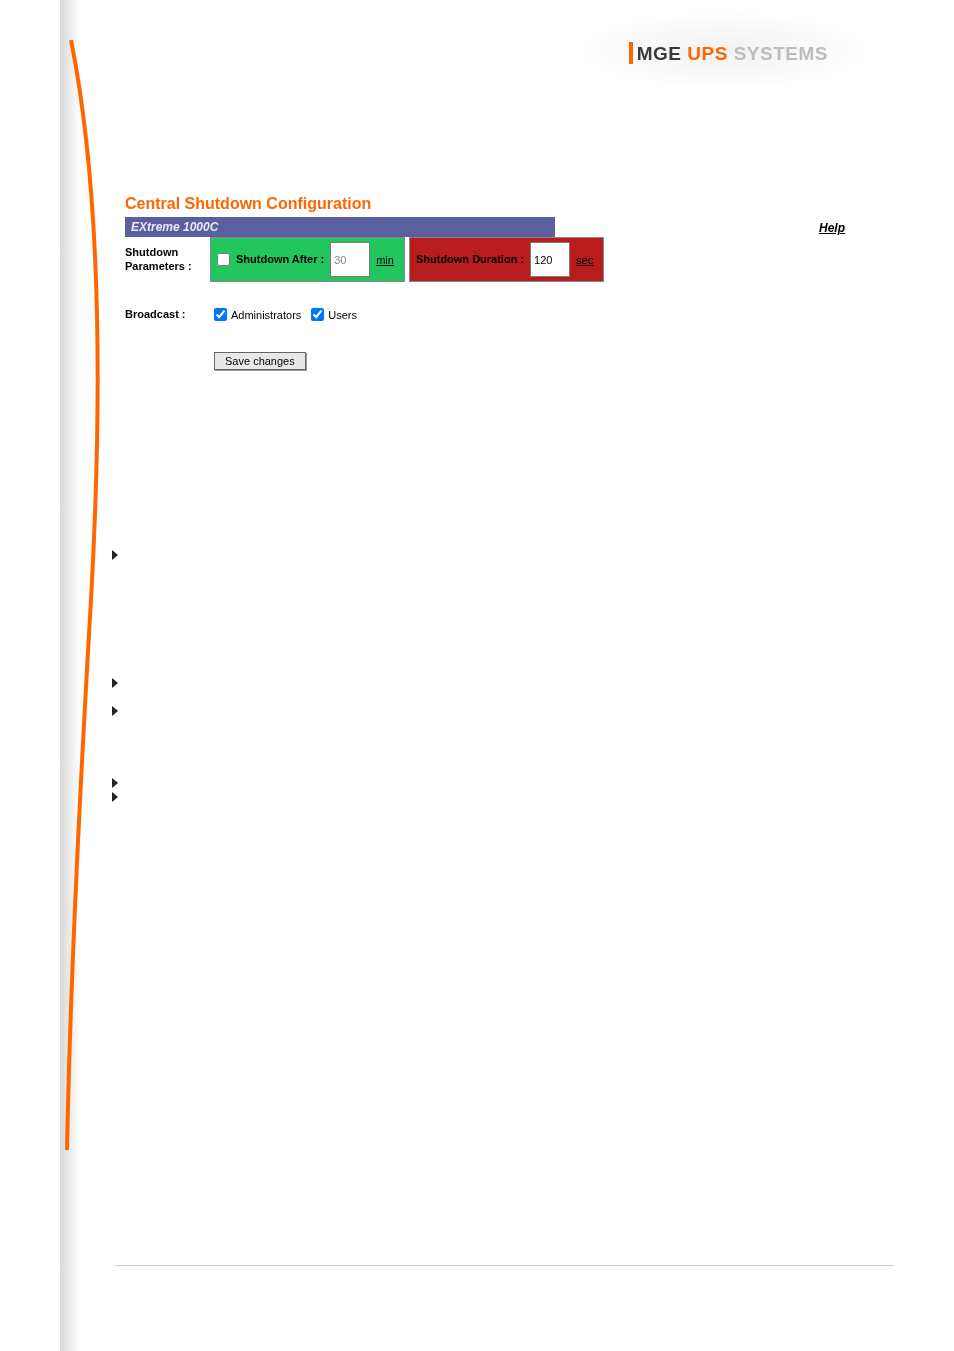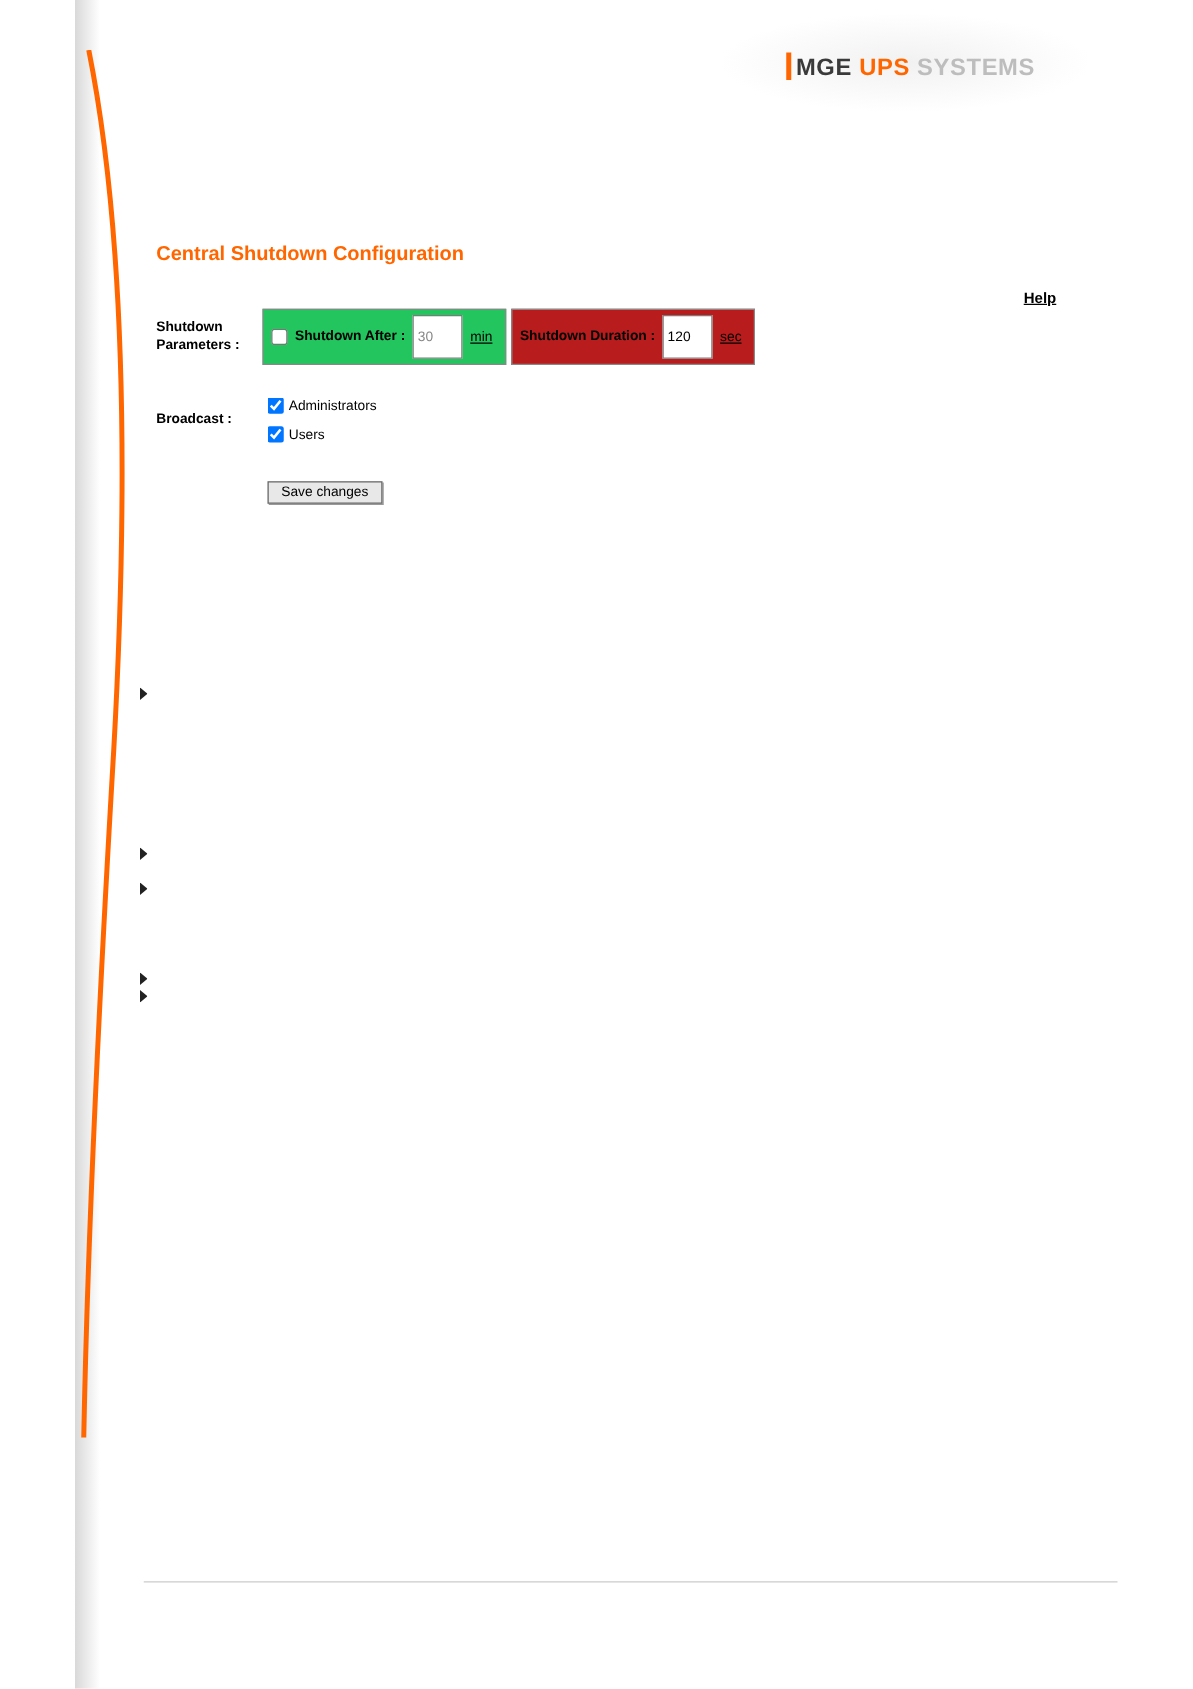--- a/index.html
+++ b/index.html
@@ -61,38 +61,39 @@
   .content {
     position: absolute;
     left: 125px;
     top: 195px;
     width: 720px;
   }
   .page-title {
     color: #ff6600;
     font-weight: bold;
     font-size: 16px;
-    margin-bottom: 16px;
+    margin-bottom: 4px;
   }
   .strip-outer {
     display:flex;
     align-items:center;
   }
   .strip-left {
     flex: 0 0 430px;
     background:#5a5f9e;
     color:#e8e8f4;
     font-style:italic;
     font-size:12px;
     font-weight:bold;
     padding:3px 6px;
   }
   .strip-right {
     flex:1;
     text-align:right;
+    font-style:italic;
   }
   .strip-right a {
     color:#000;
     font-weight:bold;
     text-decoration:underline;
     font-size:12px;
   }
 
   .desc {
     font-size: 11px;
@@ -149,21 +150,21 @@
 
   .broadcast-block {
     display:flex;
     align-items:center;
     margin-top: 26px;
     margin-bottom: 30px;
   }
   .broadcast-opts {
     font-size: 11px;
     display:flex;
-    flex-direction:column;
+    flex-direction:row;
     gap:10px;
     padding-left: 4px;
   }
   .broadcast-opts label {
     display:flex;
     align-items:center;
     gap:4px;
   }
 
   .save-btn {
@@ -212,20 +213,21 @@
 <div class="logo">
   <span class="bar"></span><span class="mge">MGE</span>
   <span class="ups">UPS</span>
   <span class="systems">SYSTEMS</span>
 </div>
 
 <div class="content">
   <div class="page-title">Central Shutdown Configuration</div>
 
   <div class="strip-outer">
+    <div class="strip-left">EXtreme 1000C</div>
     <div class="strip-right">
       <a href="#">Help</a>
     </div>
   </div>
 
 
   <div class="form-row">
     <div class="row-label">Shutdown Parameters :</div>
 
     <div class="param-box">

